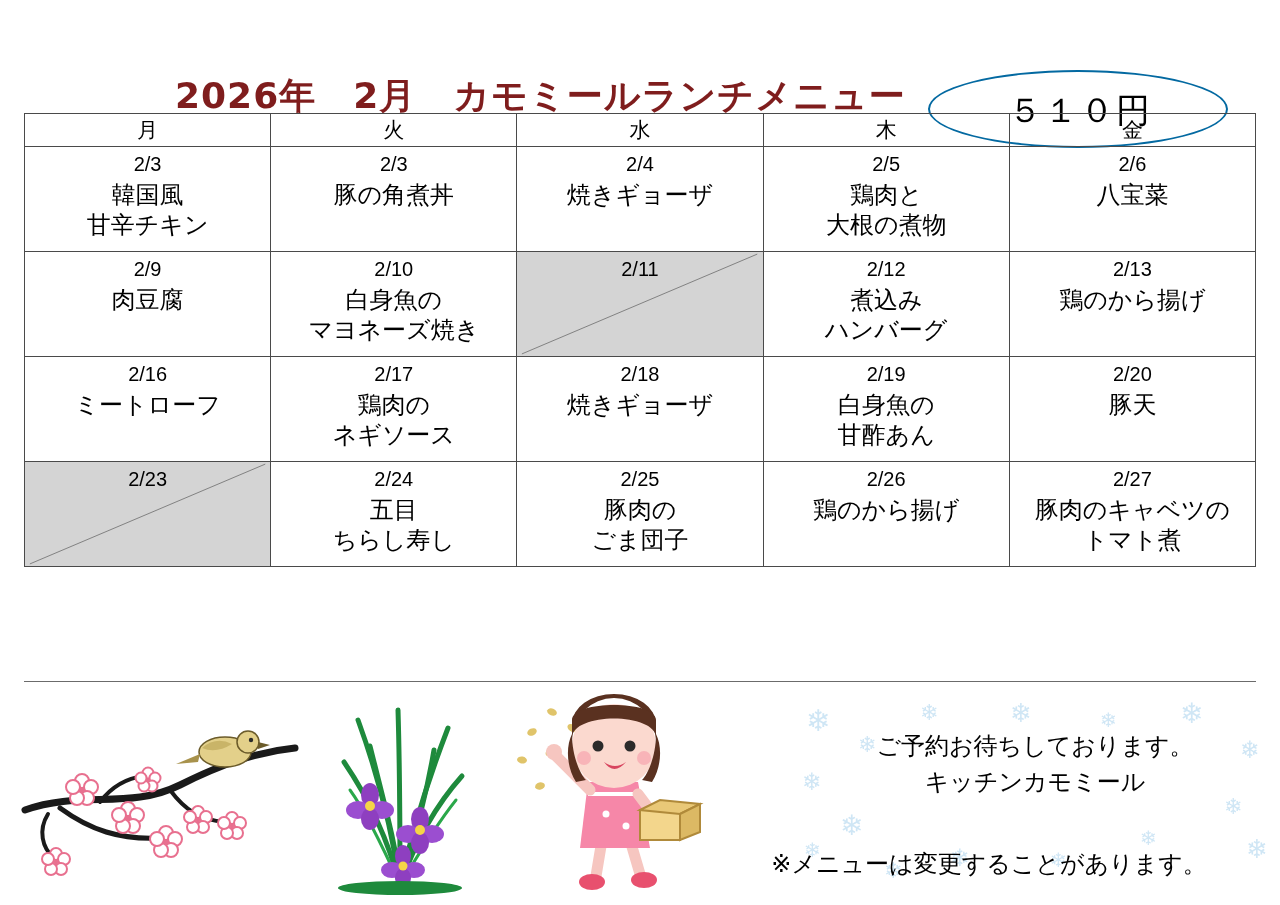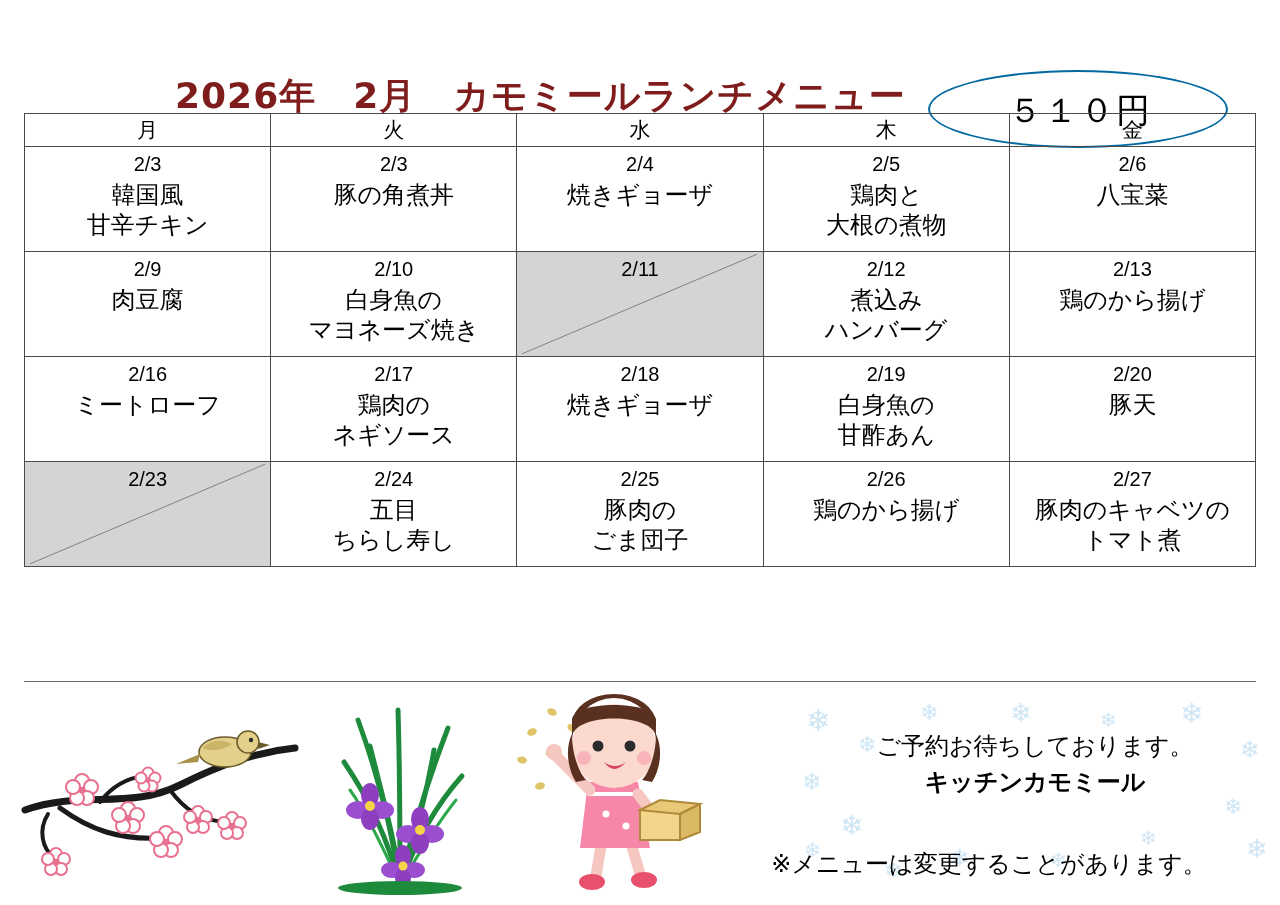--- a/index.html
+++ b/index.html
@@ -159,21 +159,21 @@
     user-select: none;
   }
   .info-lines {
     position: absolute;
     left: 0;
     top: 28px;
     width: 470px;
     text-align: center;
   }
   .info-line-1 { font-size: 24px; line-height: 36px; }
-  .info-line-2 { font-size: 24px; line-height: 36px; font-weight: bold; }
+  .info-line-2 { font-size: 24px; line-height: 36px; }
   .info-line-3 { font-size: 30px; line-height: 40px; letter-spacing: 1px; }
   .note {
     position: absolute;
     left: 724px;
     top: 848px;
     width: 530px;
     text-align: center;
     font-size: 24px;
   }
 </style>

